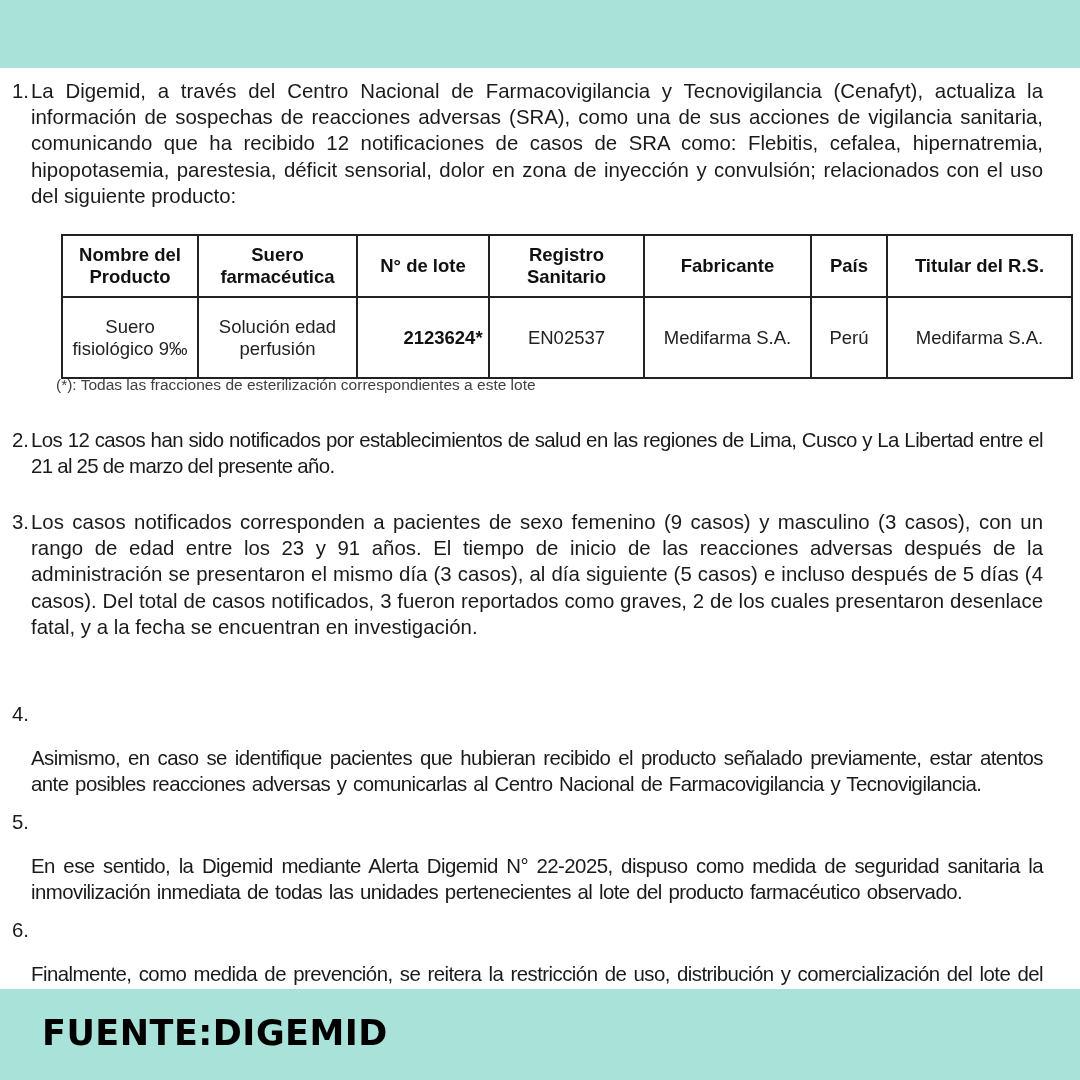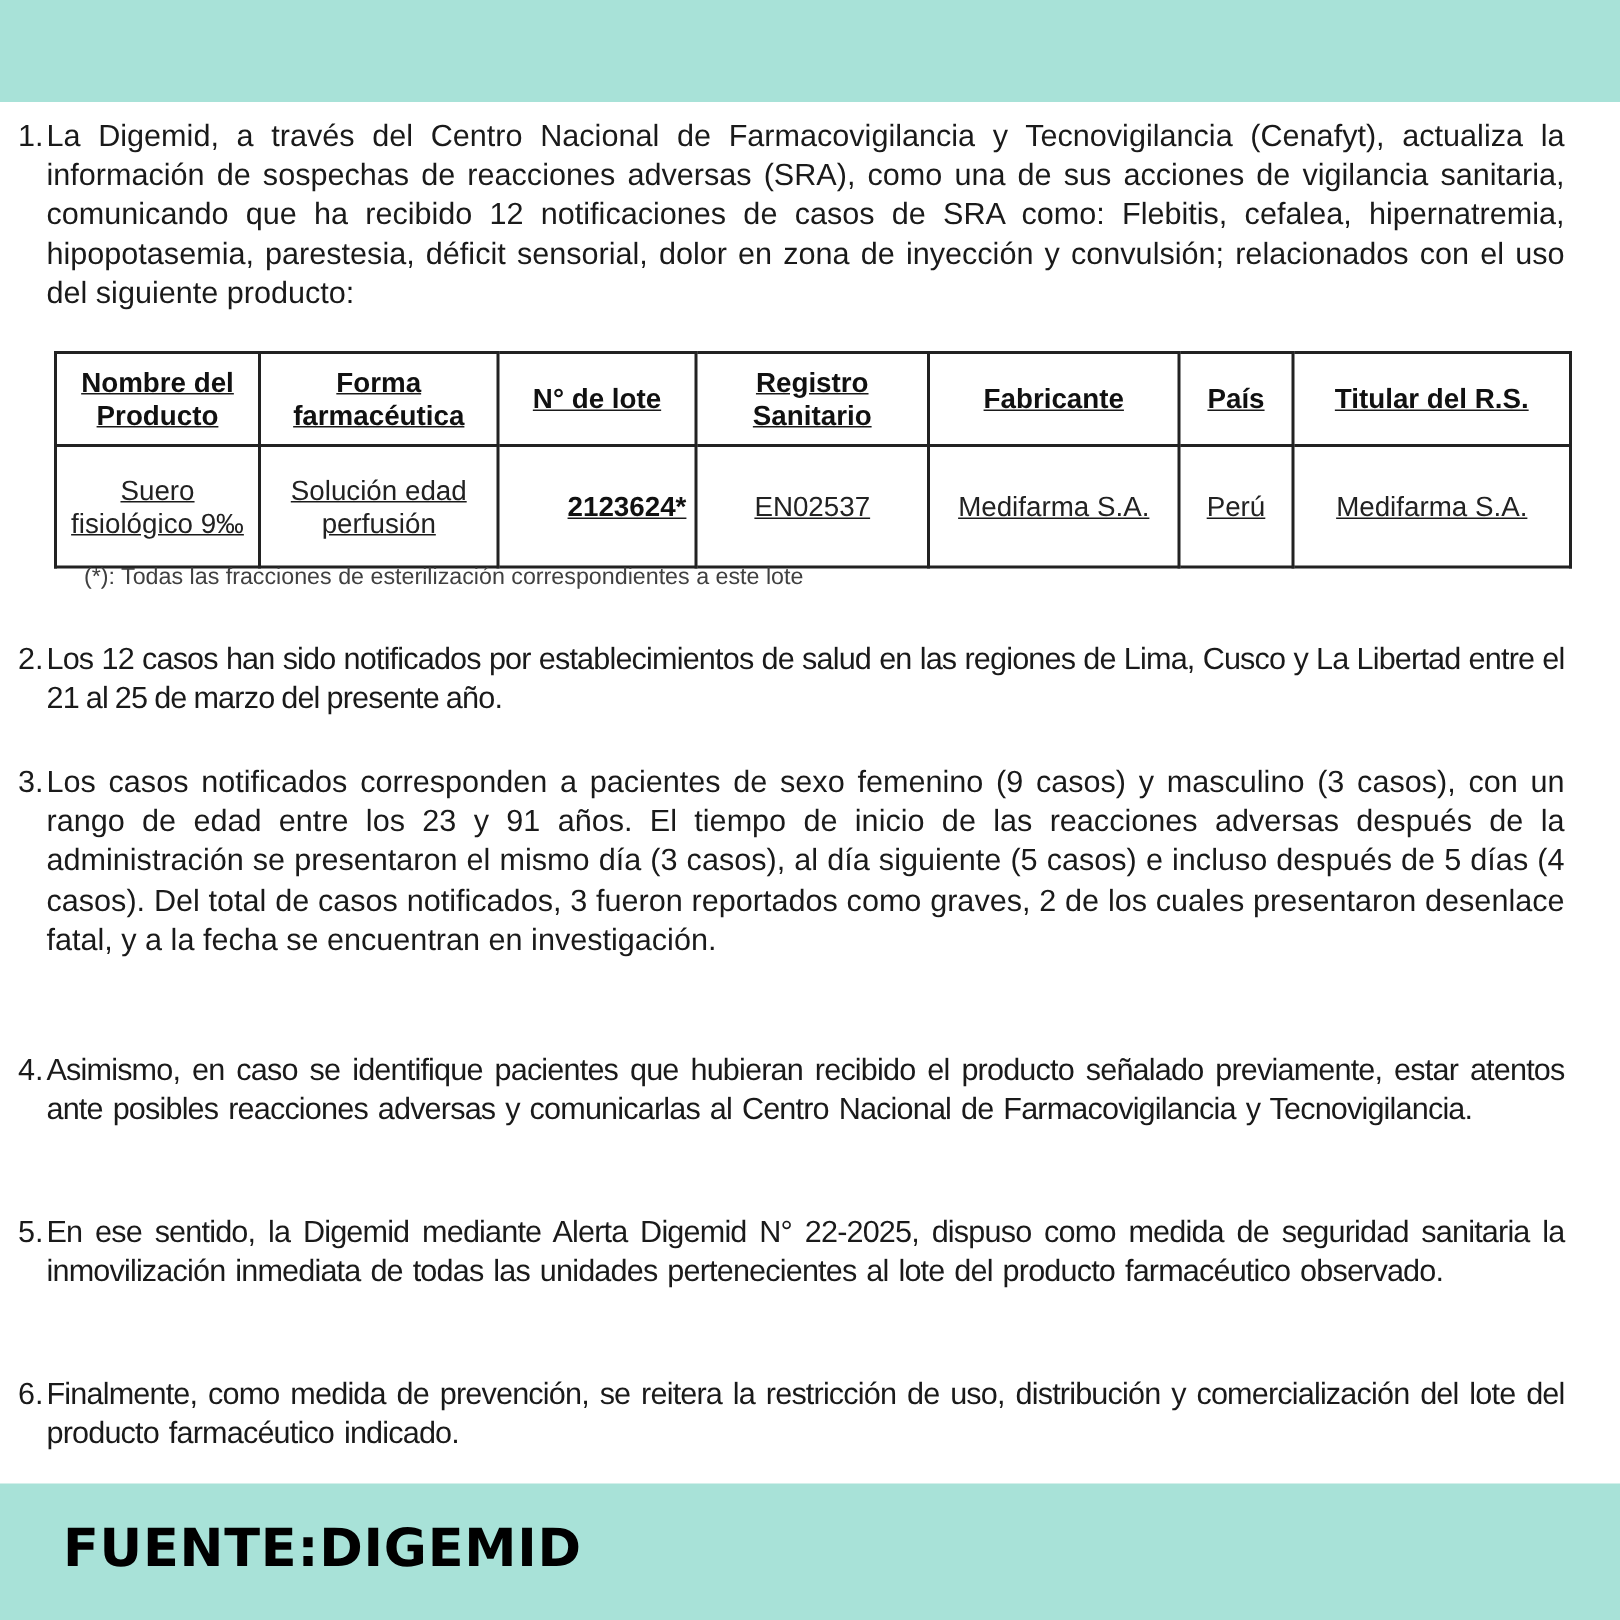--- a/index.html
+++ b/index.html
@@ -57,27 +57,27 @@
       width: 1012px;
       top: 0;
       text-align: justify;
     }
     .item.condensed .text {
       letter-spacing: -0.55px;
       word-spacing: -0.5px;
     }
     .item.condensed .text.wide {
       word-spacing: 1.5px;
+      margin-top: 44px;
     }
     .table-wrap {
       position: absolute;
-      left: 36px;
+      left: 61px;
       top: 234px;
       width: 828px;
-      text-decoration: underline;
     }
     table.product-table {
       border-collapse: collapse;
       width: 1010px;
       table-layout: fixed;
       font-size: 18.5px;
     }
     table.product-table th,
     table.product-table td {
       border: 2px solid #222222;
@@ -126,21 +126,21 @@
       <col style="width:159px">
       <col style="width:132px">
       <col style="width:155px">
       <col style="width:167px">
       <col style="width:76px">
       <col style="width:185px">
     </colgroup>
     <thead>
       <tr>
         <th>Nombre del Producto</th>
-        <th>Forma farmacéutica</th>
+        <th>Suero farmacéutica</th>
         <th>N° de lote</th>
         <th>Registro Sanitario</th>
         <th>Fabricante</th>
         <th>País</th>
         <th>Titular del R.S.</th>
       </tr>
     </thead>
     <tbody>
       <tr>
         <td>Suero fisiológico 9‰</td>

